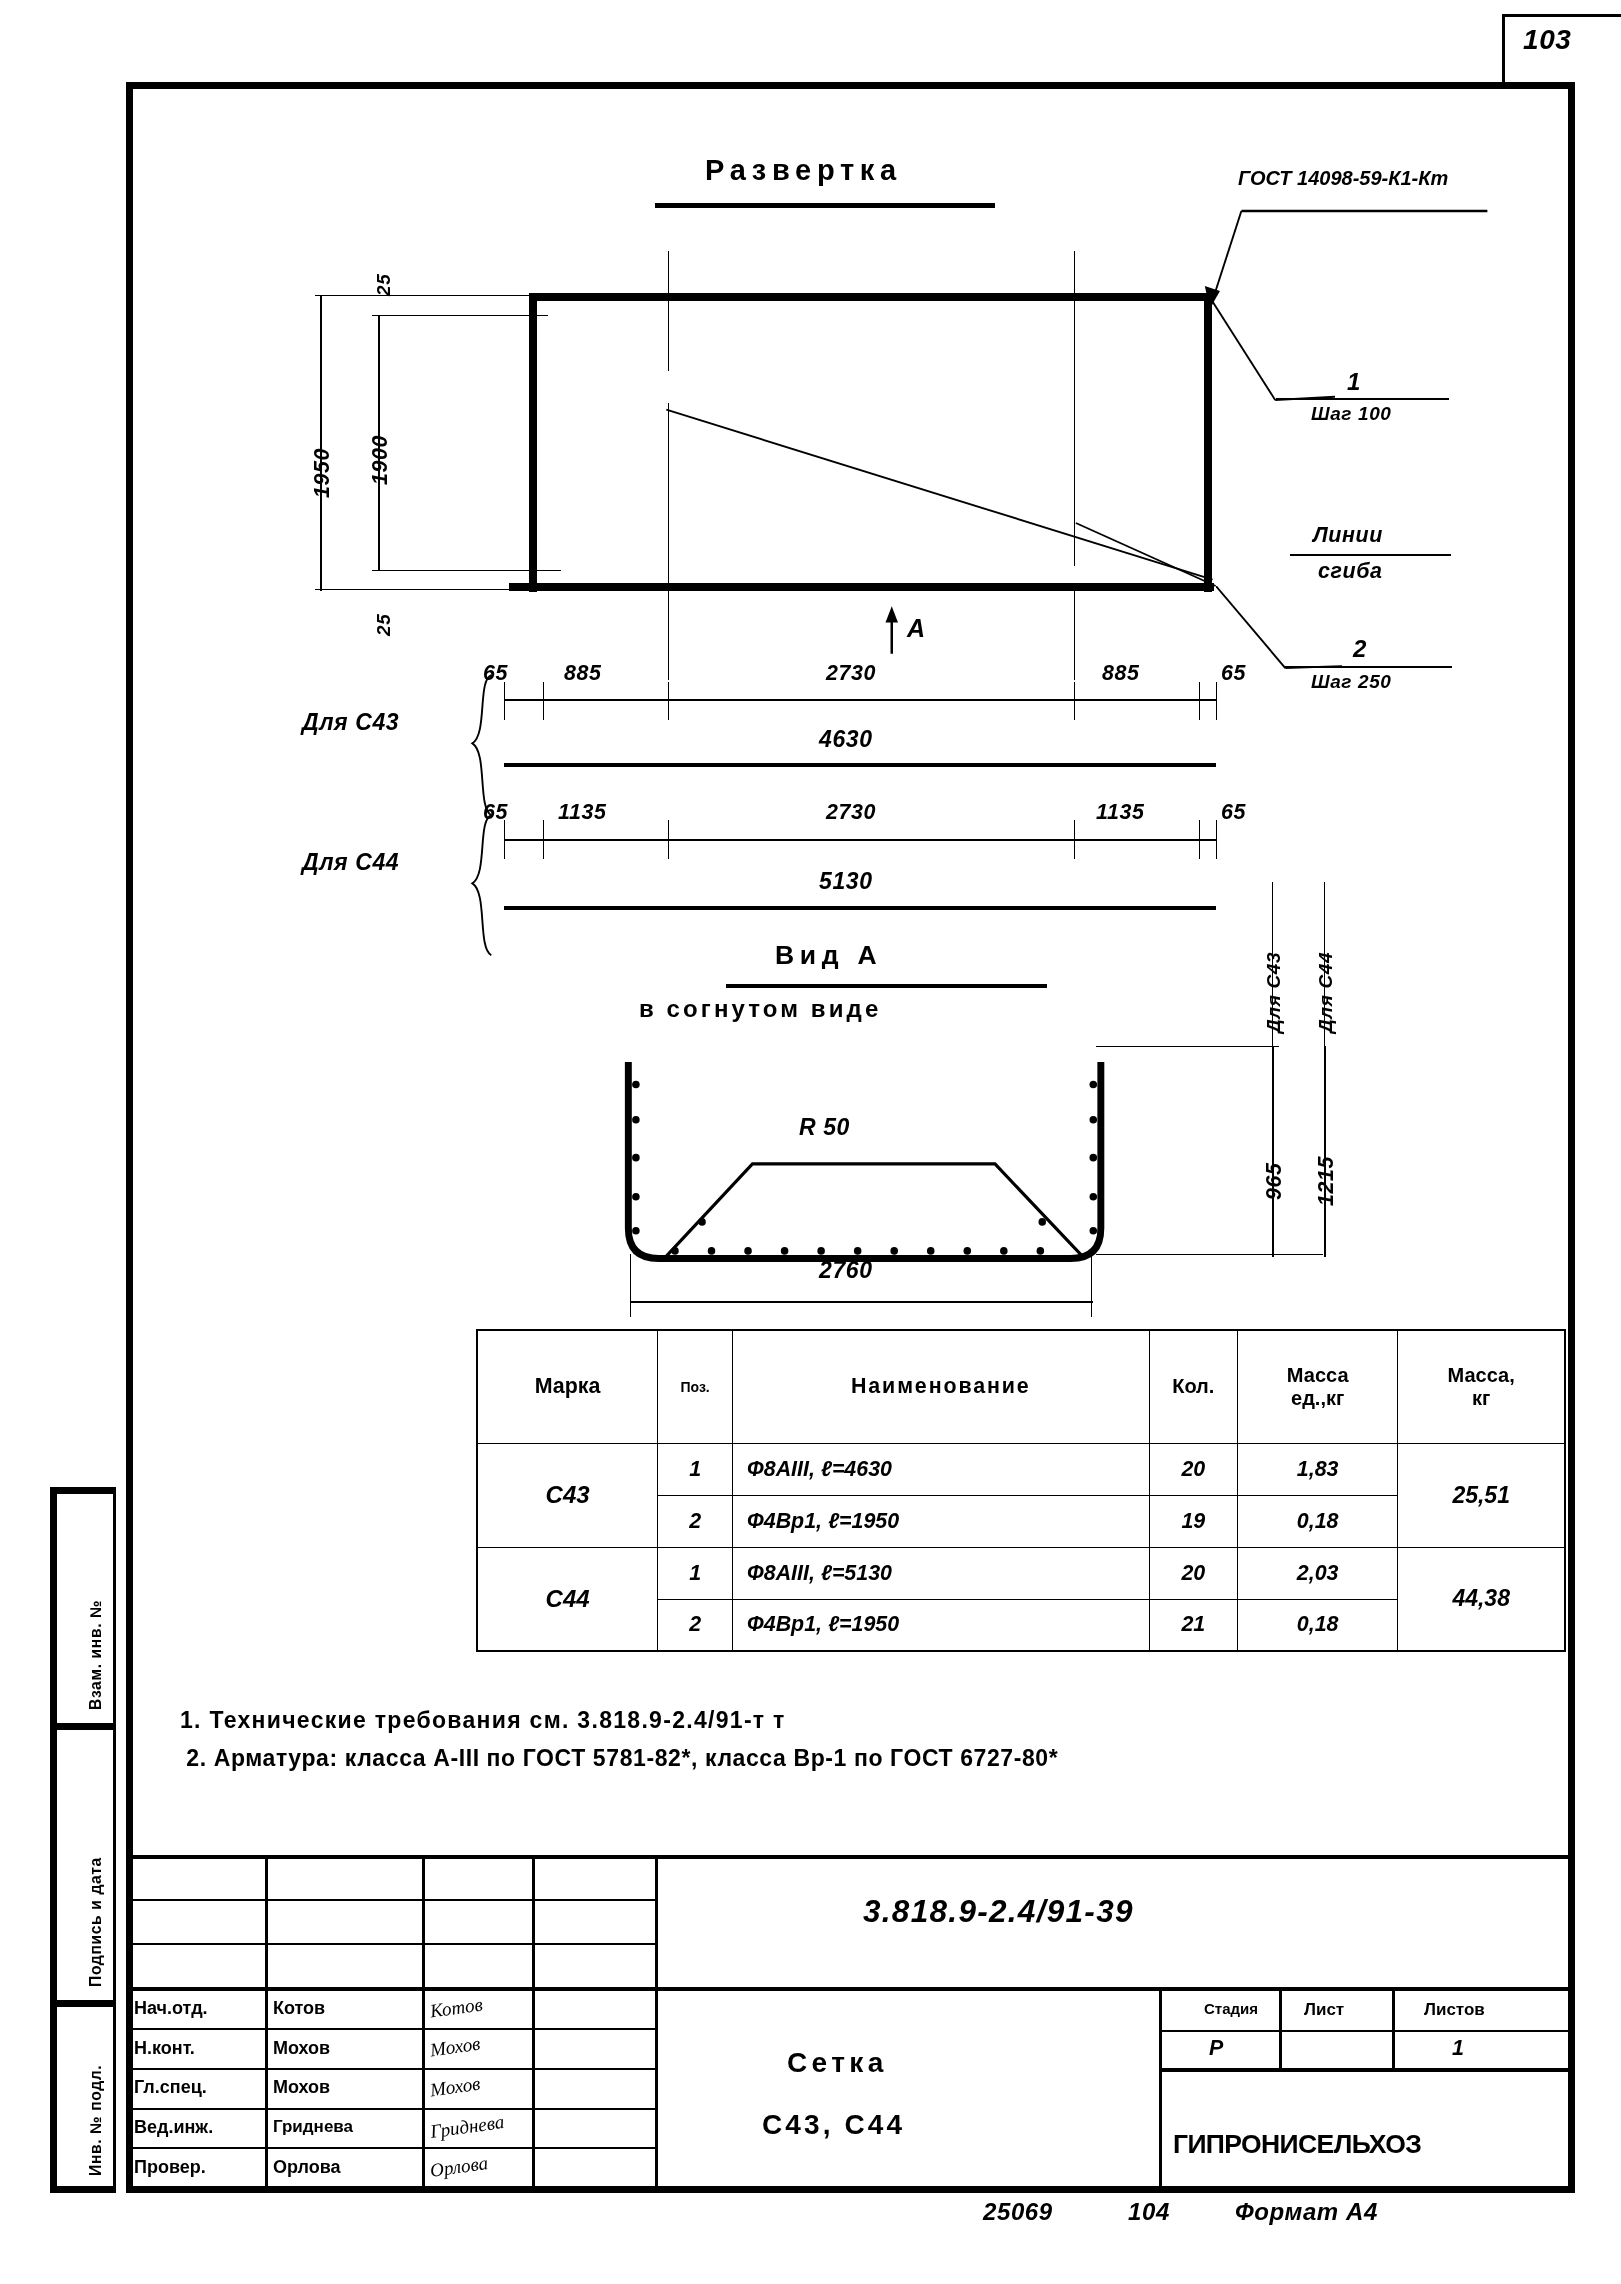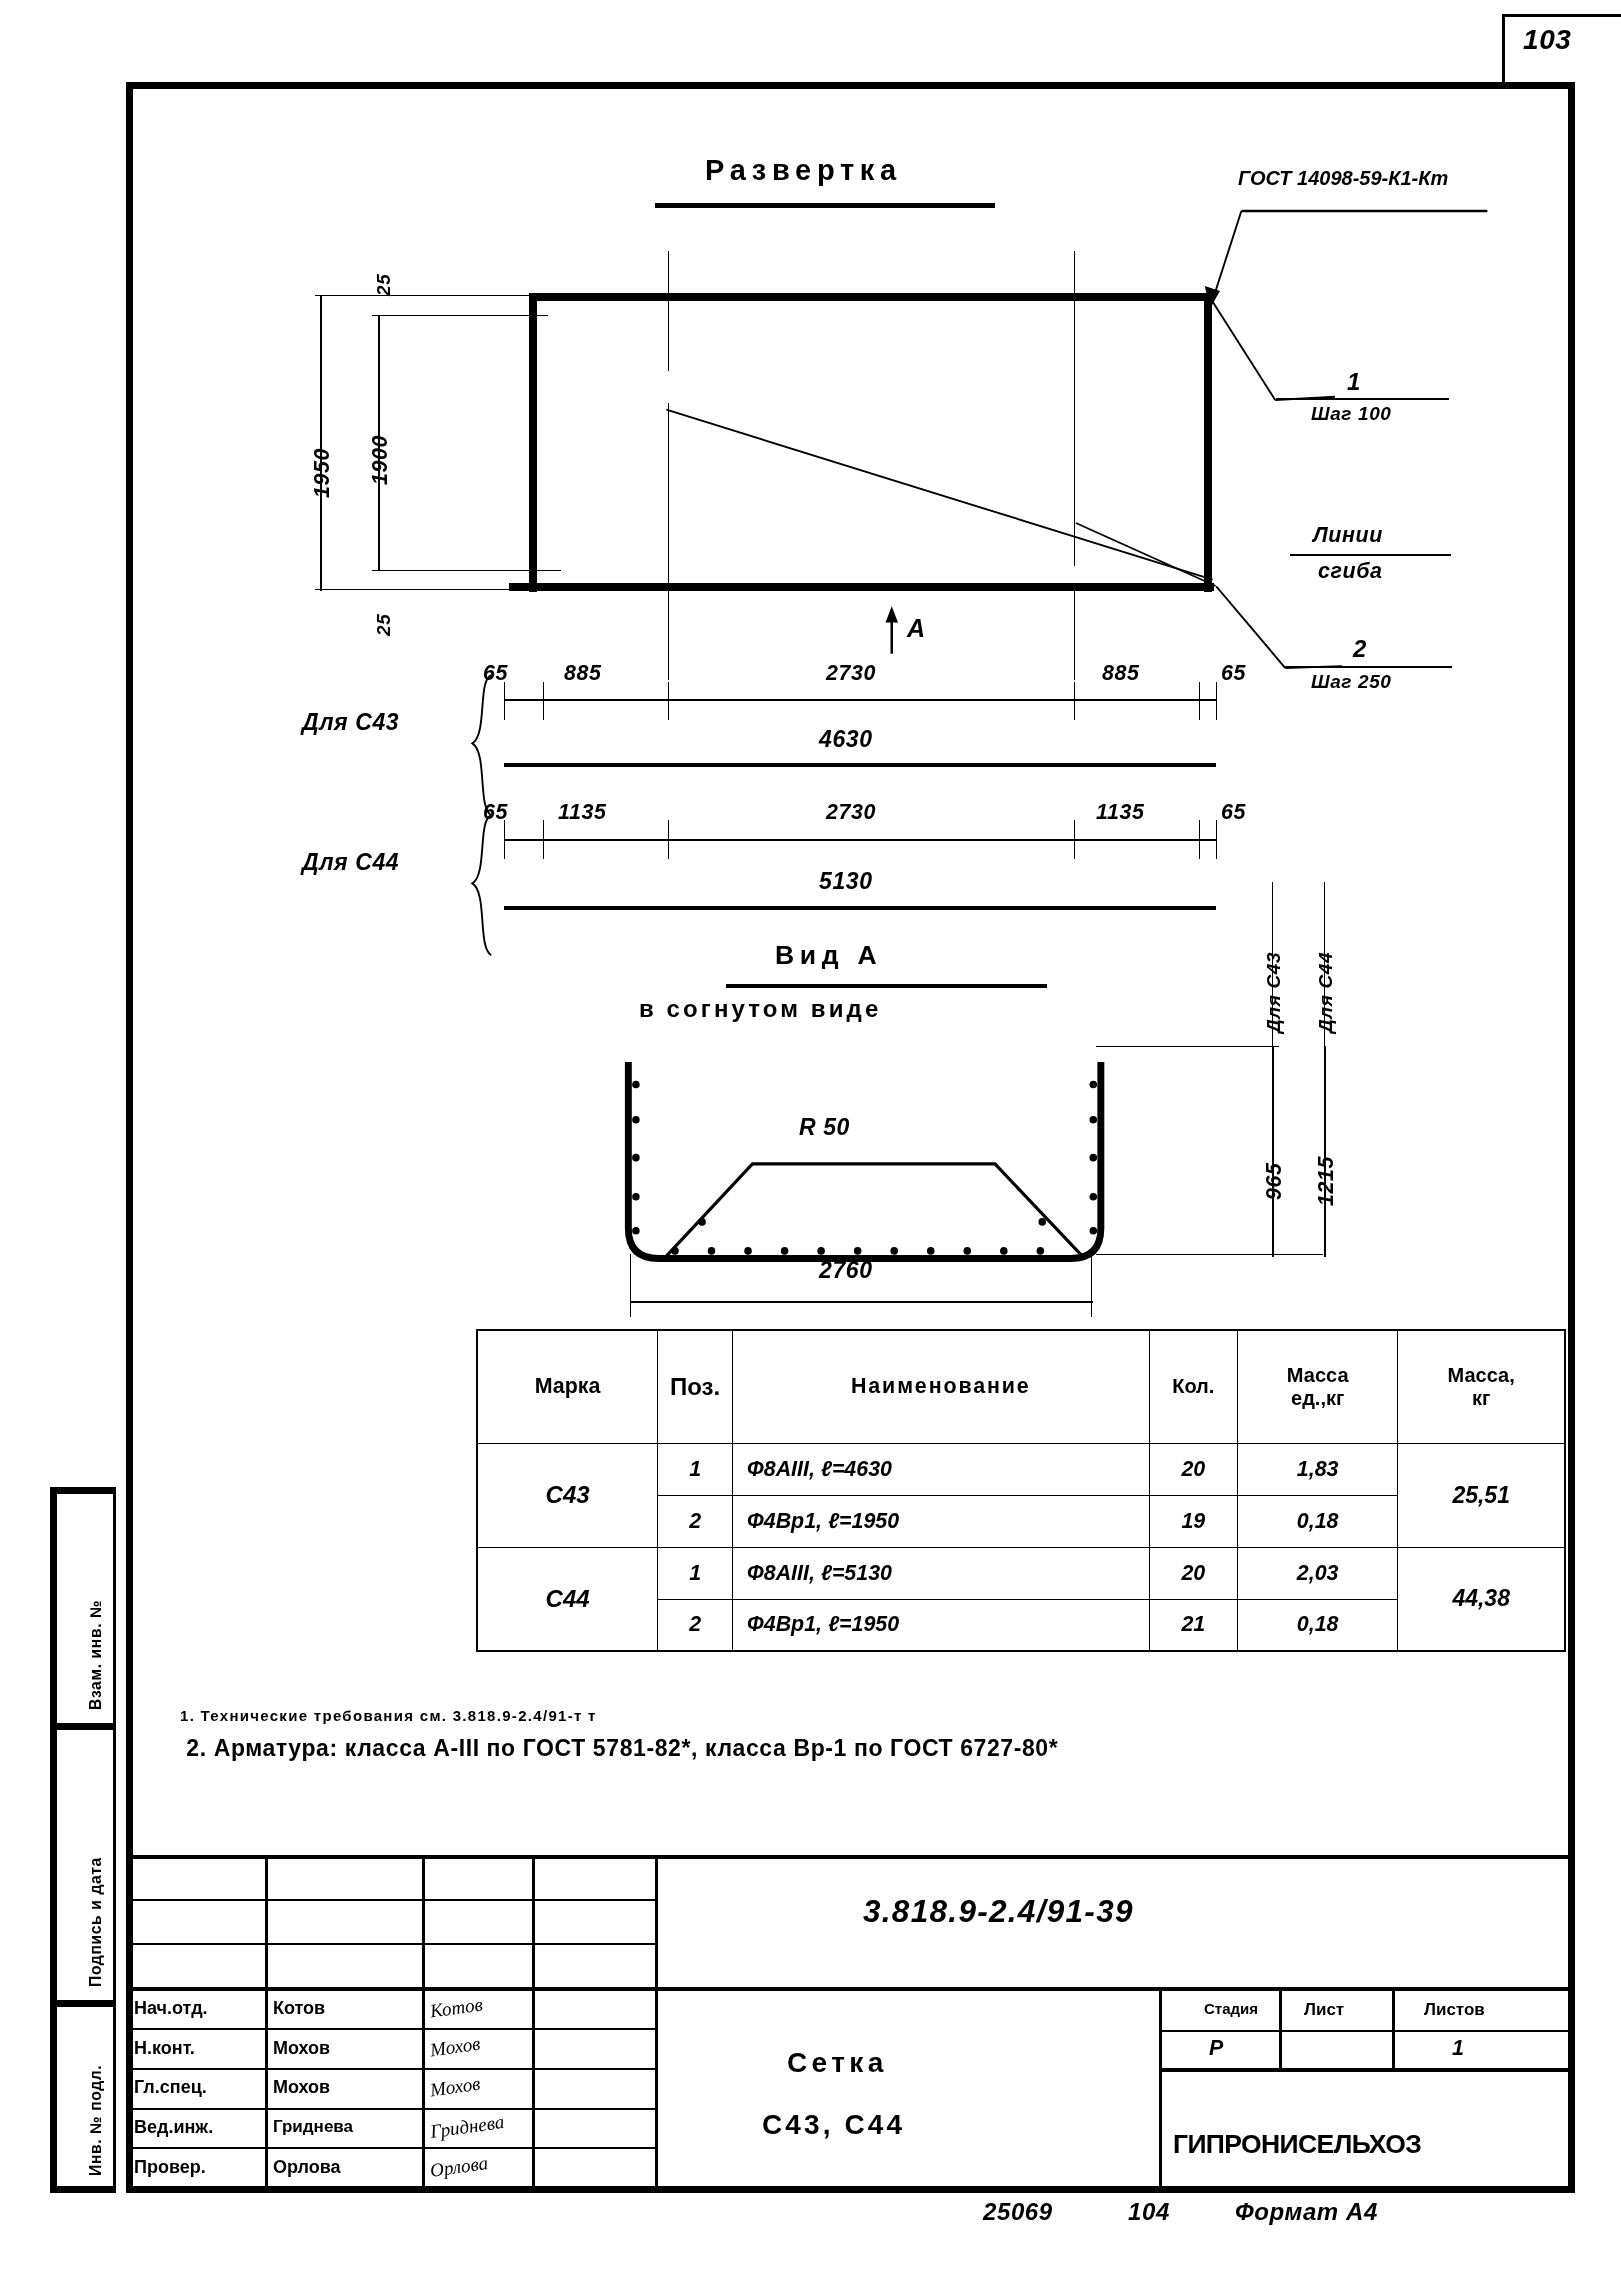--- a/index.html
+++ b/index.html
@@ -238,21 +238,21 @@
     <div class="txt ital rot90" style="left:1315px;top:1033px;font-size:19px;">Для С44</div>
     <div class="txt ital rot90" style="left:1262px;top:1200px;font-size:21.4px;">965</div>
     <div class="txt ital rot90" style="left:1314px;top:1206px;font-size:21.4px;">1215</div>
   </div>
 </div>
 
 <table class="spec" style="left:476px;top:1329px;width:1090px;">
   <thead>
     <tr style="height:113px;">
       <th style="width:170px;font-size:21.4px;">Марка</th>
-      <th style="width:69px;font-size:24px;">Поз.</th>
+      <th style="width:69px;font-size:14px;">Поз.</th>
       <th style="width:397px;font-size:21.4px;letter-spacing:1.9px;">Наименование</th>
       <th style="width:82px;font-size:20px;">Кол.</th>
       <th style="width:151px;">
         <div style="font-size:20px;">Масса</div>
         <div style="font-size:20px;">ед.,кг</div>
       </th>
       <th style="width:157px;">
         <div style="font-size:20px;">Масса,</div>
         <div style="font-size:20px;">кг</div>
       </th>
@@ -284,21 +284,21 @@
     <tr style="height:52px;">
       <td style="font-size:21.4px;font-style:italic;">2</td>
       <td style="font-size:21.4px;font-style:italic;text-align:left;padding-left:14px;">Ф4Вр1, ℓ=1950</td>
       <td style="font-size:21.4px;font-style:italic;text-align:center;">21</td>
       <td style="font-size:21.4px;font-style:italic;">0,18</td>
     </tr>
   </tbody>
 </table>
 
 <div class="abs" style="left:180px;top:1707px;">
-  <div class="txt" style="left:0;top:0;font-size:15px;letter-spacing:1.3px;position:relative;">1. Технические требования  см. 3.818.9-2.4/91-т т</div>
+  <div class="txt" style="left:0;top:0;font-size:23px;letter-spacing:1.3px;position:relative;">1. Технические требования  см. 3.818.9-2.4/91-т т</div>
   <div class="txt" style="left:6.3px;top:11.3px;font-size:23px;letter-spacing:0.6px;position:relative;">2. Арматура: класса А-ІІІ по ГОСТ 5781-82*, класса Вр-1 по ГОСТ 6727-80*</div>
 </div>
 
 <div class="abs">
 
   <div>
     <div class="hthick" style="left:126px;top:1855px;width:532px;height:3.8px;"></div>
     <div class="hline" style="left:126px;top:1899px;width:532px;"></div>
     <div class="hline" style="left:126px;top:1943px;width:532px;"></div>
     <div class="hthick" style="left:126px;top:1987px;width:532px;height:3.8px;"></div>

